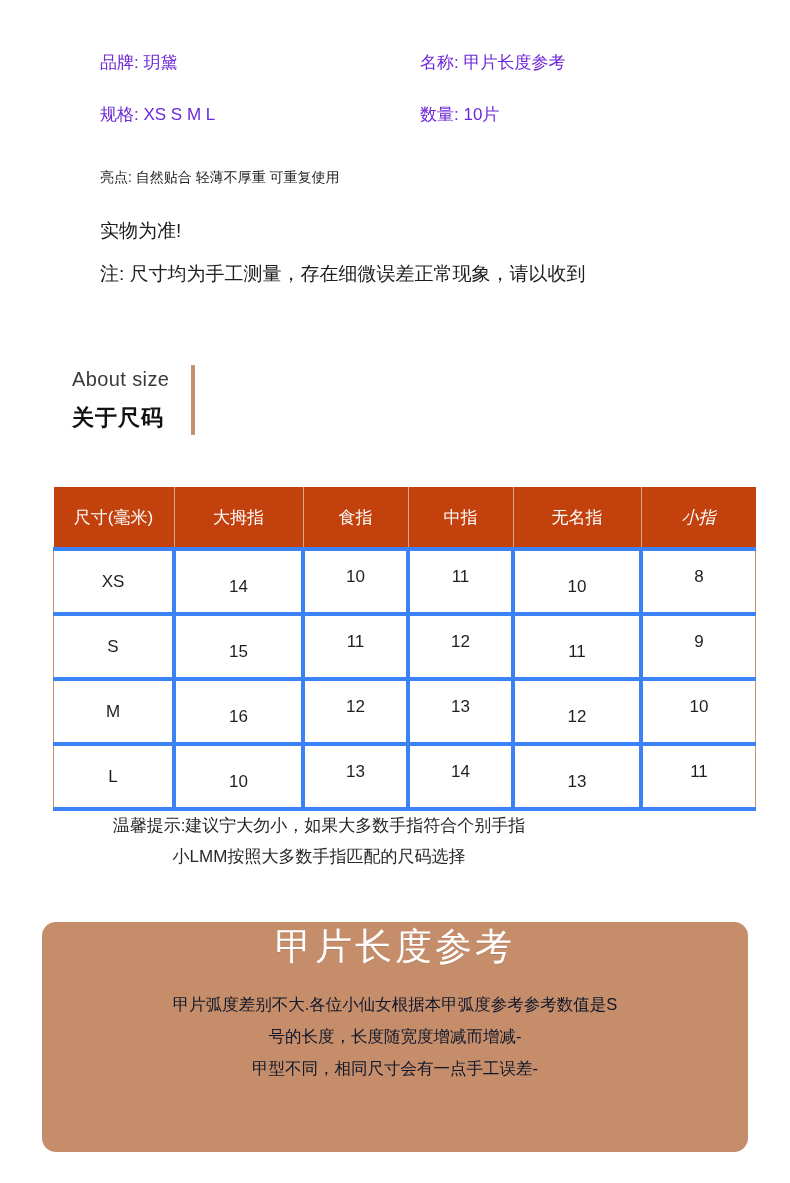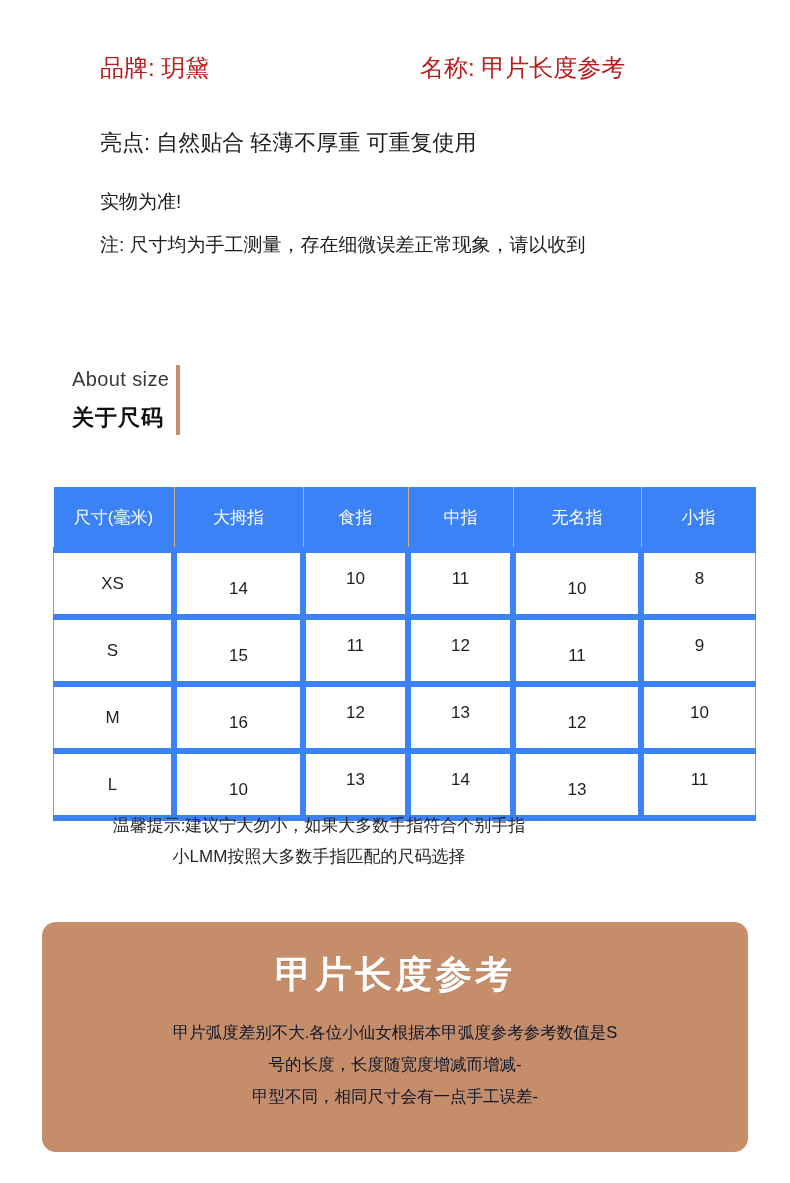--- a/index.html
+++ b/index.html
@@ -26,33 +26,33 @@
   .specs {
     position: absolute;
     left: 100px;
     top: 50px;
     width: 640px;
   }
   .spec-row {
     display: flex;
     align-items: center;
     margin-bottom: 26px;
-    font-size: 24px;
+    font-size: 17px;
     line-height: 1.5;
-    color: #b91c1c;
+    color: #6d28d9;
   }
   .spec-col-left {
     width: 320px;
     flex: 0 0 320px;
   }
   .spec-col-right {
     flex: 1 1 auto;
   }
   .spec-full {
-    font-size: 22px;
+    font-size: 14px;
     line-height: 1.5;
     color: #1d1d1d;
     margin-bottom: 26px;
     margin-top: 40px;
   }
   .spec-note {
     font-size: 19px;
     line-height: 1.75;
     color: #1d1d1d;
     margin-bottom: 10px;
@@ -64,21 +64,21 @@
     position: absolute;
     left: 72px;
     top: 365px;
     display: flex;
     align-items: stretch;
   }
   .about-texts {
     display: flex;
     flex-direction: column;
     justify-content: center;
-    padding-right: 7px;
+    padding-right: 22px;
   }
   .about-en {
     font-size: 20px;
     color: #3a3a3a;
     letter-spacing: .4px;
     margin-bottom: 12px;
   }
   .about-cn {
     font-size: 22px;
     font-weight: bold;
@@ -98,31 +98,31 @@
     left: 53px;
     top: 487px;
     width: 685px;
   }
   table.size-table {
     width: 685px;
     border-collapse: collapse;
     table-layout: fixed;
   }
   table.size-table th {
-    background: #3b82f6;
+    background: #c2410c;
     color: #ffffff;
     font-weight: normal;
     font-size: 17px;
     height: 58px;
     border-right: 1px solid #d8a78b;
     vertical-align: middle;
   }
-  table.size-table th:last-child { border-right: none; }
+  table.size-table th:last-child { border-right: none; font-style: italic; }
   table.size-table td {
-    border: 6px solid #3b82f6;
+    border: 4px solid #3b82f6;
     height: 59px;
     font-size: 17px;
     color: #1f1f1f;
     text-align: center;
     vertical-align: middle;
     background: #ffffff;
   }
   table.size-table tr td:first-child { border-left: 1px solid #c98d6e; }
   table.size-table tr td:last-child { border-right: 1px solid #c98d6e; }
   
@@ -149,42 +149,45 @@
     width: 706px;
     height: 230px;
     background: #c68d6b;
     border-radius: 14px;
     color: #ffffff;
     text-align: center;
     overflow: hidden;
   }
   .banner-title {
     font-size: 37px;
-    font-weight: bold;
+    font-weight: normal;
     letter-spacing: 3px;
-    margin-top: 28px;
     margin-bottom: 16px;
     color: #ffffff;
     text-shadow: 0 1px 0 rgba(0,0,0,.08);
   }
   .banner-line {
     font-size: 16.5px;
     line-height: 1.95;
     color: #0f172a;
   }
 </style>
 </head>
 <body>
 
 <div class="page">
 
   <div class="specs">
     <div class="spec-row">
       <div class="spec-col-left">品牌: 玥黛</div>
       <div class="spec-col-right">名称: 甲片长度参考</div>
+    </div>
+    <div class="spec-row">
+      <div class="spec-col-left">规格: XS S M L</div>
+      <div class="spec-col-right">数量: 10片</div>
     </div>
     <div class="spec-full">亮点: 自然贴合 轻薄不厚重 可重复使用</div>
     <div class="spec-note">实物为准!</div>
     <div class="spec-note">注: 尺寸均为手工测量，存在细微误差正常现象，请以收到</div>
   </div>
 
   <div class="about-wrap">
     <div class="about-texts">
       <div class="about-en">About size</div>
       <div class="about-cn">关于尺码</div>

